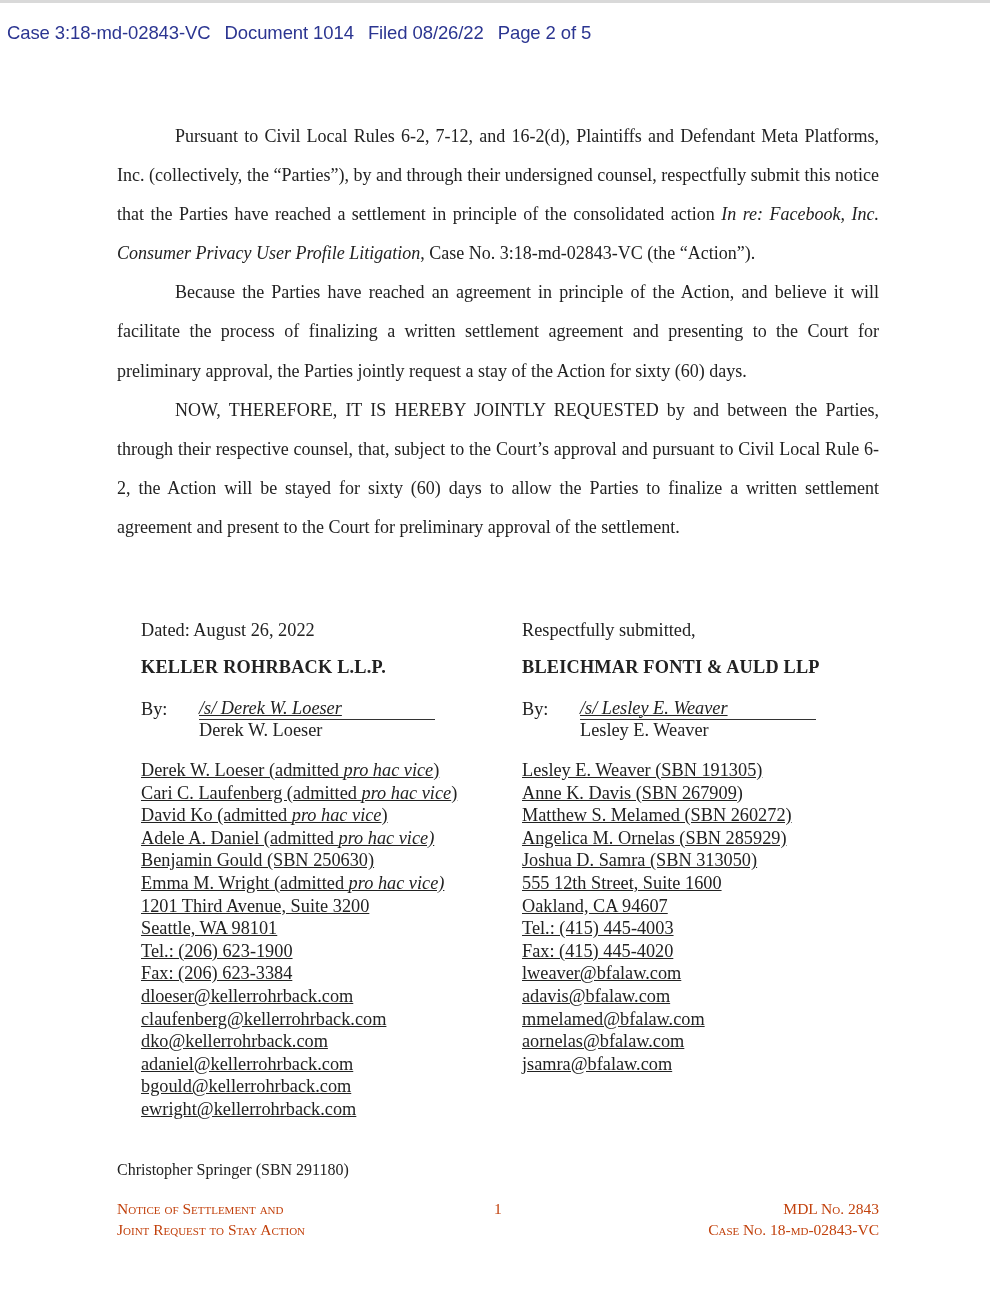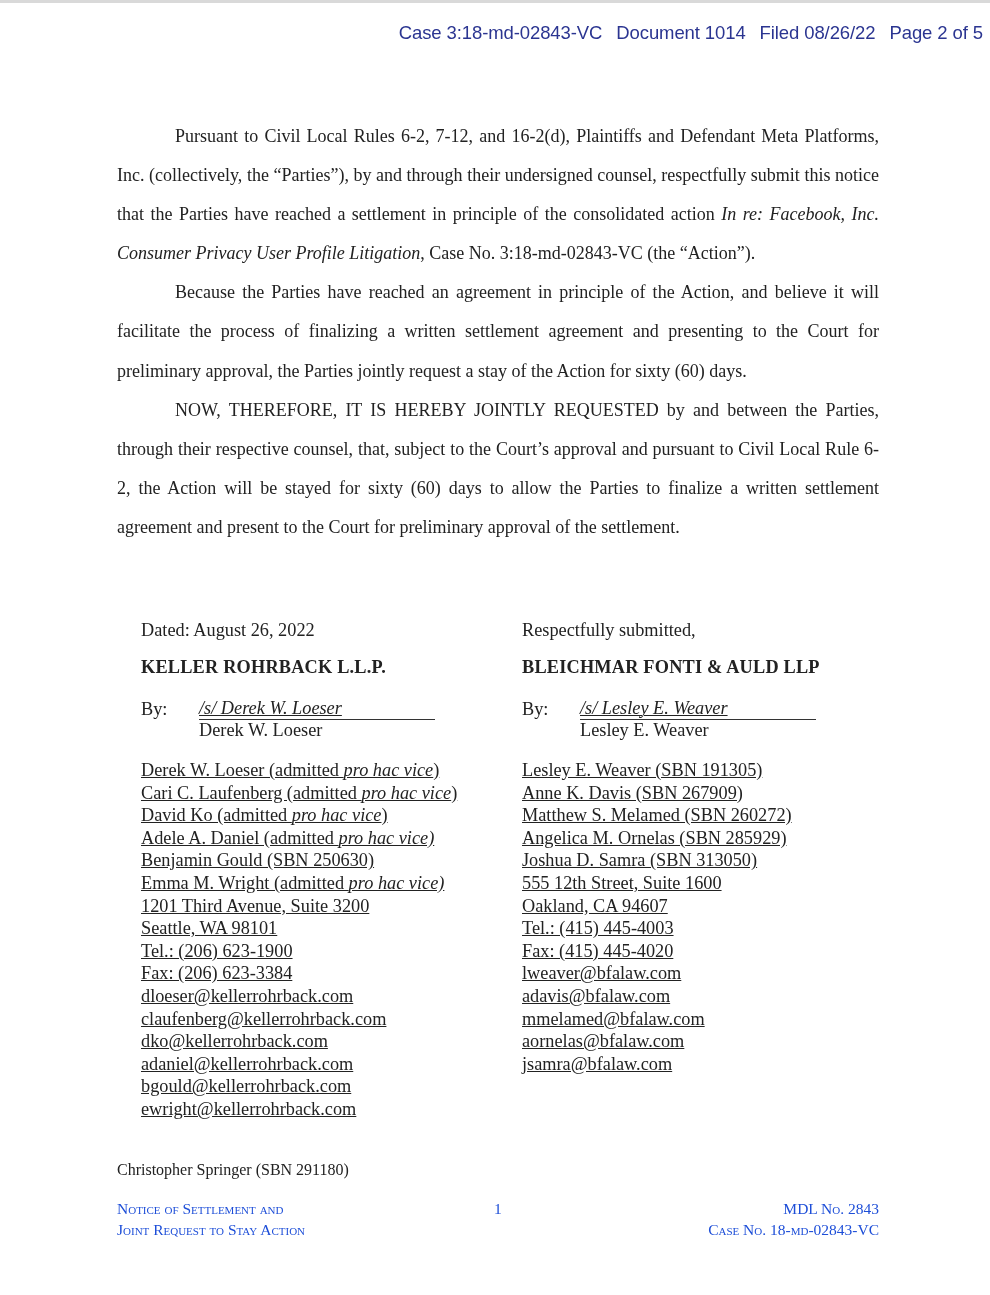--- a/index.html
+++ b/index.html
@@ -19,21 +19,21 @@
       position: absolute;
       left: 0; top: 0;
       width: 990px; height: 3px;
       background: #d9d9d9;
     }
     .ecf-header {
       position: absolute;
       top: 22px;
       left: 0;
       width: 990px;
-      text-align: right;
+      text-align: left;
       font-family: "Liberation Sans", "DejaVu Sans", sans-serif;
       font-size: 18.5px;
       color: #2b3591;
       white-space: pre;
       letter-spacing: -0.1px;
     }
     .ecf-header span { margin: 0 7px; }
 
     .body-text {
       position: absolute;
@@ -102,21 +102,21 @@
       left: 117px;
       top: 1158px;
       font-size: 16px;
       line-height: 24px;
     }
 
     .footer-left, .footer-right, .footer-center {
       position: absolute;
       font-size: 15.5px;
       line-height: 21px;
-      color: #1d4ed8;
+      color: #c2410c;
     }
     .footer-left { left: 117px; top: 1198px; font-variant: small-caps; }
     .footer-center { left: 494px; top: 1198px; }
     .footer-right { right: 111px; top: 1198px; text-align: right; font-variant: small-caps; }
   </style>
 </head>
 <body>
 
 <div class="top-edge"></div>
 

